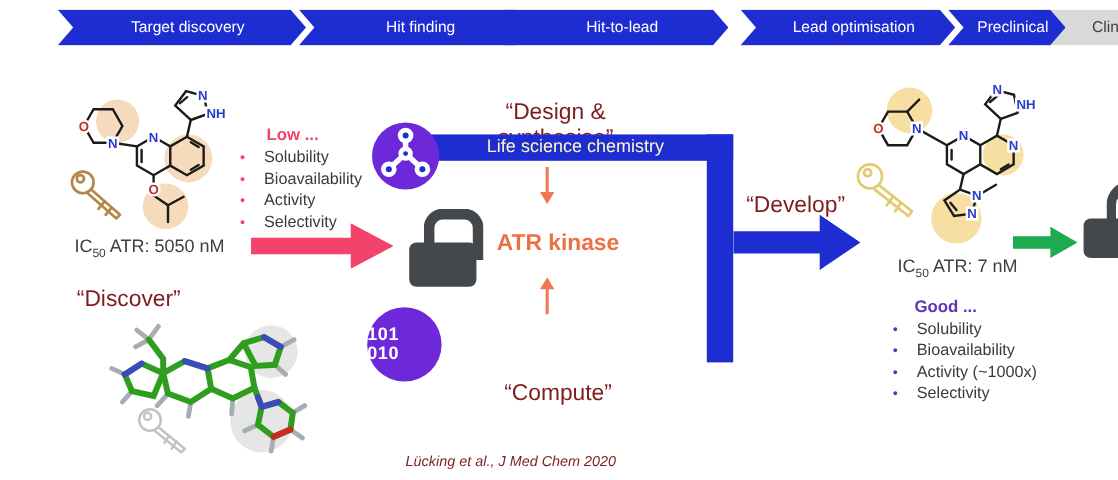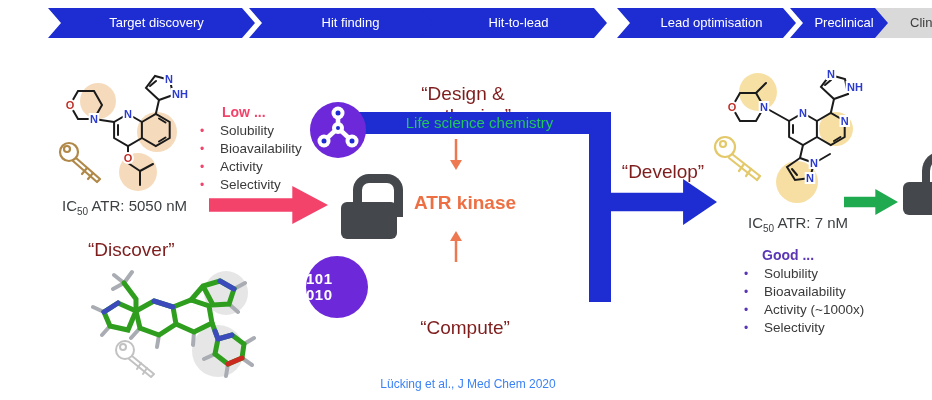--- a/index.html
+++ b/index.html
@@ -8,21 +8,21 @@
   .abs{position:absolute;}
 
   
   .seg{position:absolute;top:8px;height:30px;line-height:30px;text-align:center;
        font-size:13px;font-weight:500;color:#fff;background:#1e2dd2;padding-left:10px;
        clip-path:polygon(0 0, calc(100% - 13px) 0, 100% 50%, calc(100% - 13px) 100%, 0 100%, 13px 50%);
        z-index:2;}
   .seg.last{background:#d9d9d9;color:#3d3d3d;z-index:1;}
 
   
-  .bluebar{position:absolute;background:#1e2dd2;z-index:2;color:#22c55e;text-align:center;
+  .bluebar{position:absolute;background:#1e2dd2;z-index:2;color:#fef9c3;text-align:center;
            font-size:15px;line-height:22px;font-weight:500;}
 
   
   .bluecircle{position:absolute;background:#6d28d9;border-radius:50%;z-index:4;
               display:flex;align-items:center;justify-content:flex-start;}
   .binary{color:#fff;font-size:15px;font-weight:700;line-height:1.1;text-align:center;letter-spacing:.5px;}
 
   
   .fatarrow{position:absolute;z-index:2;}
 
@@ -37,21 +37,21 @@
   .title-low{font-size:14px;font-weight:700;color:#f4436b;}
   .title-good{font-size:14px;font-weight:700;color:#5a35b5;}
   .list{font-size:13.5px;color:#3a3a3a;}
   .list .row{display:flex;height:18px;line-height:18px;}
   .list .b{width:20px;text-align:left;font-size:12px;}
   .list.pink .b{color:#f4436b;}
   .list.purple .b{color:#5a35b5;}
   .ic50{font-size:15px;color:#3c4043;}
   .ic50 sub{font-size:10px;}
   .atr{font-size:19px;font-weight:700;color:#ed7045;text-align:center;}
-  .cite{font-size:12px;color:#3b82f6;text-align:center;}
+  .cite{font-size:12px;color:#7f1d1d;font-style:italic;}
   svg text{font-family:"Liberation Sans",sans-serif;}
 </style>
 </head>
 <body>
 
 <div class="canvas">
 
   <div>
     <div class="seg" style="left:0;width:197px">Target discovery</div>
     <div class="seg" style="left:201px;width:183px">Hit finding</div>
@@ -95,21 +95,21 @@
       <circle cx="13" cy="97" r="9"></circle>
         <circle cx="11" cy="94" r="3"></circle>
       <path d="M20,103 L44,124 M17,106 L41,127 M44,124 L41,127"></path>
       <path d="M31,113 L26,119 M37,118 L32,124"></path>
     </g>
   </svg>
 
   <div class="abs ic50" style="left:14px;top:197px;width:170px">
     <span>IC</span><sub>50</sub><span> ATR: 5050 nM</span>
   </div>
-  <div class="abs quote" style="left:40px;top:239px">“Discover”</div>
+  <div class="abs quote" style="left:16px;top:239px">“Discover”</div>
 
   <svg class="abs" style="left:18px;top:255px" width="205" height="140" viewBox="0 0 205 140">
     <g fill="#dcdcdc" opacity="0.7">
       <circle cx="160" cy="38" r="22"></circle>
         <circle cx="152" cy="96" r="26"></circle>
     </g>
     <g stroke="#a9adb3" stroke-width="4" stroke-linecap="round">
       <path d="M58,28 L48,20 M58,28 L66,17 M58,28 L47,34 M38,57 L27,52 M44,71 L36,80
                M74,73 L65,83 M93,80 L91,92 M128,77 L127,90 M168,34 L179,28 M163,49 L172,57
                M178,89 L188,83 M176,103 L186,110 M162,109 L160,121 M149,99 L138,104"></path>

